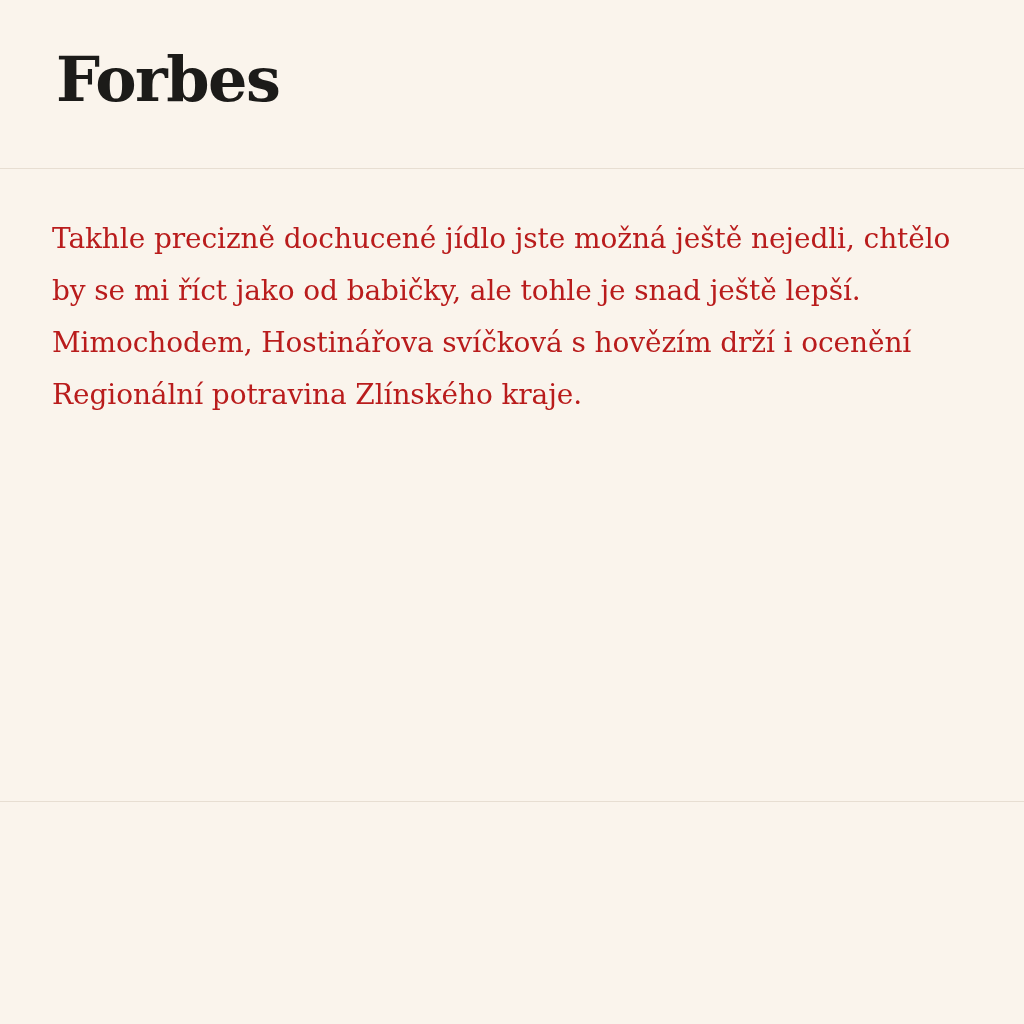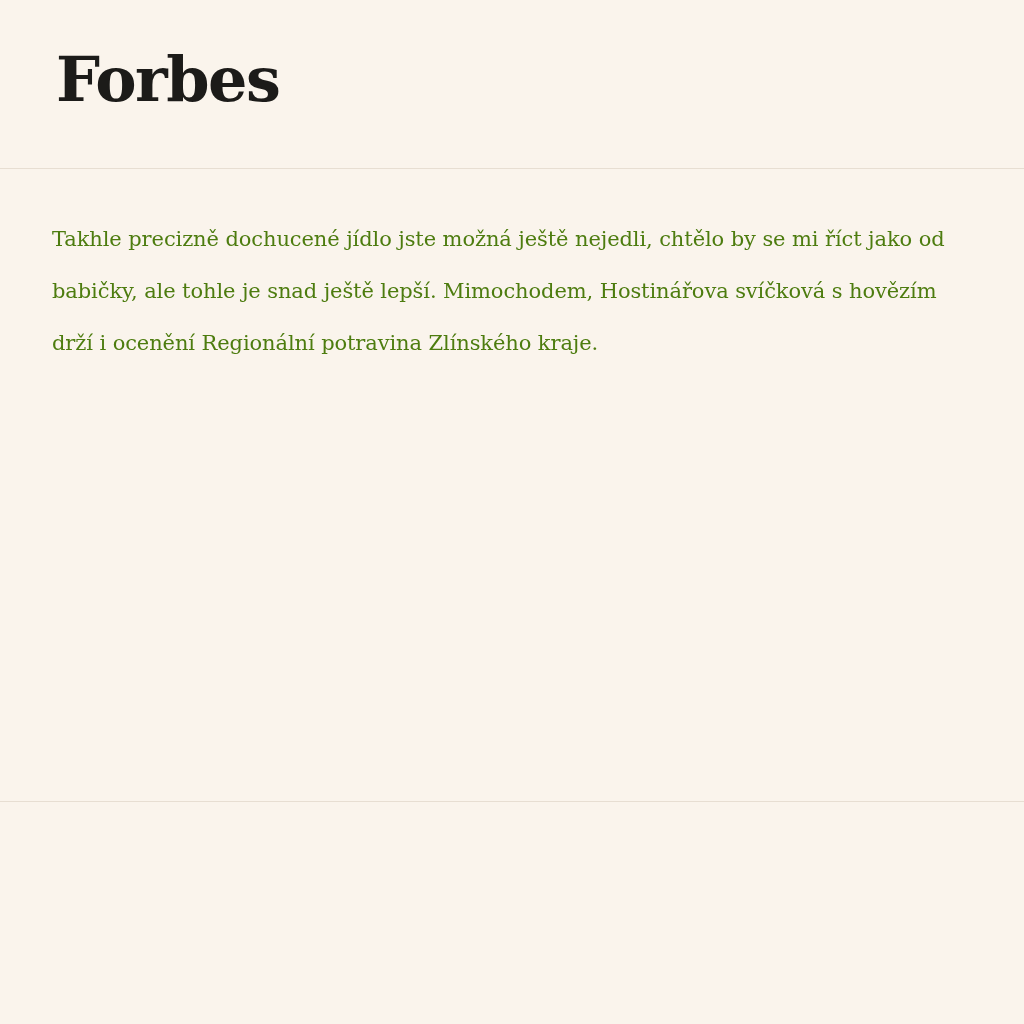--- a/index.html
+++ b/index.html
@@ -51,23 +51,23 @@
   
   .article {
     padding: 36px 56px 0 52px;
     box-sizing: border-box;
     height: 616px;
   }
 
   .article p {
     margin: 0 0 38px 0;
     font-family: "DejaVu Serif", serif;
-    font-size: 21px;
+    font-size: 28px;
     line-height: 52px;
-    color: #4d7c0f;
+    color: #b91c1c;
     letter-spacing: -0.1px;
     max-width: 905px;
   }
 
   .article p:last-child {
     margin-bottom: 0;
   }
 
   .footer-area {
     height: 246px;

